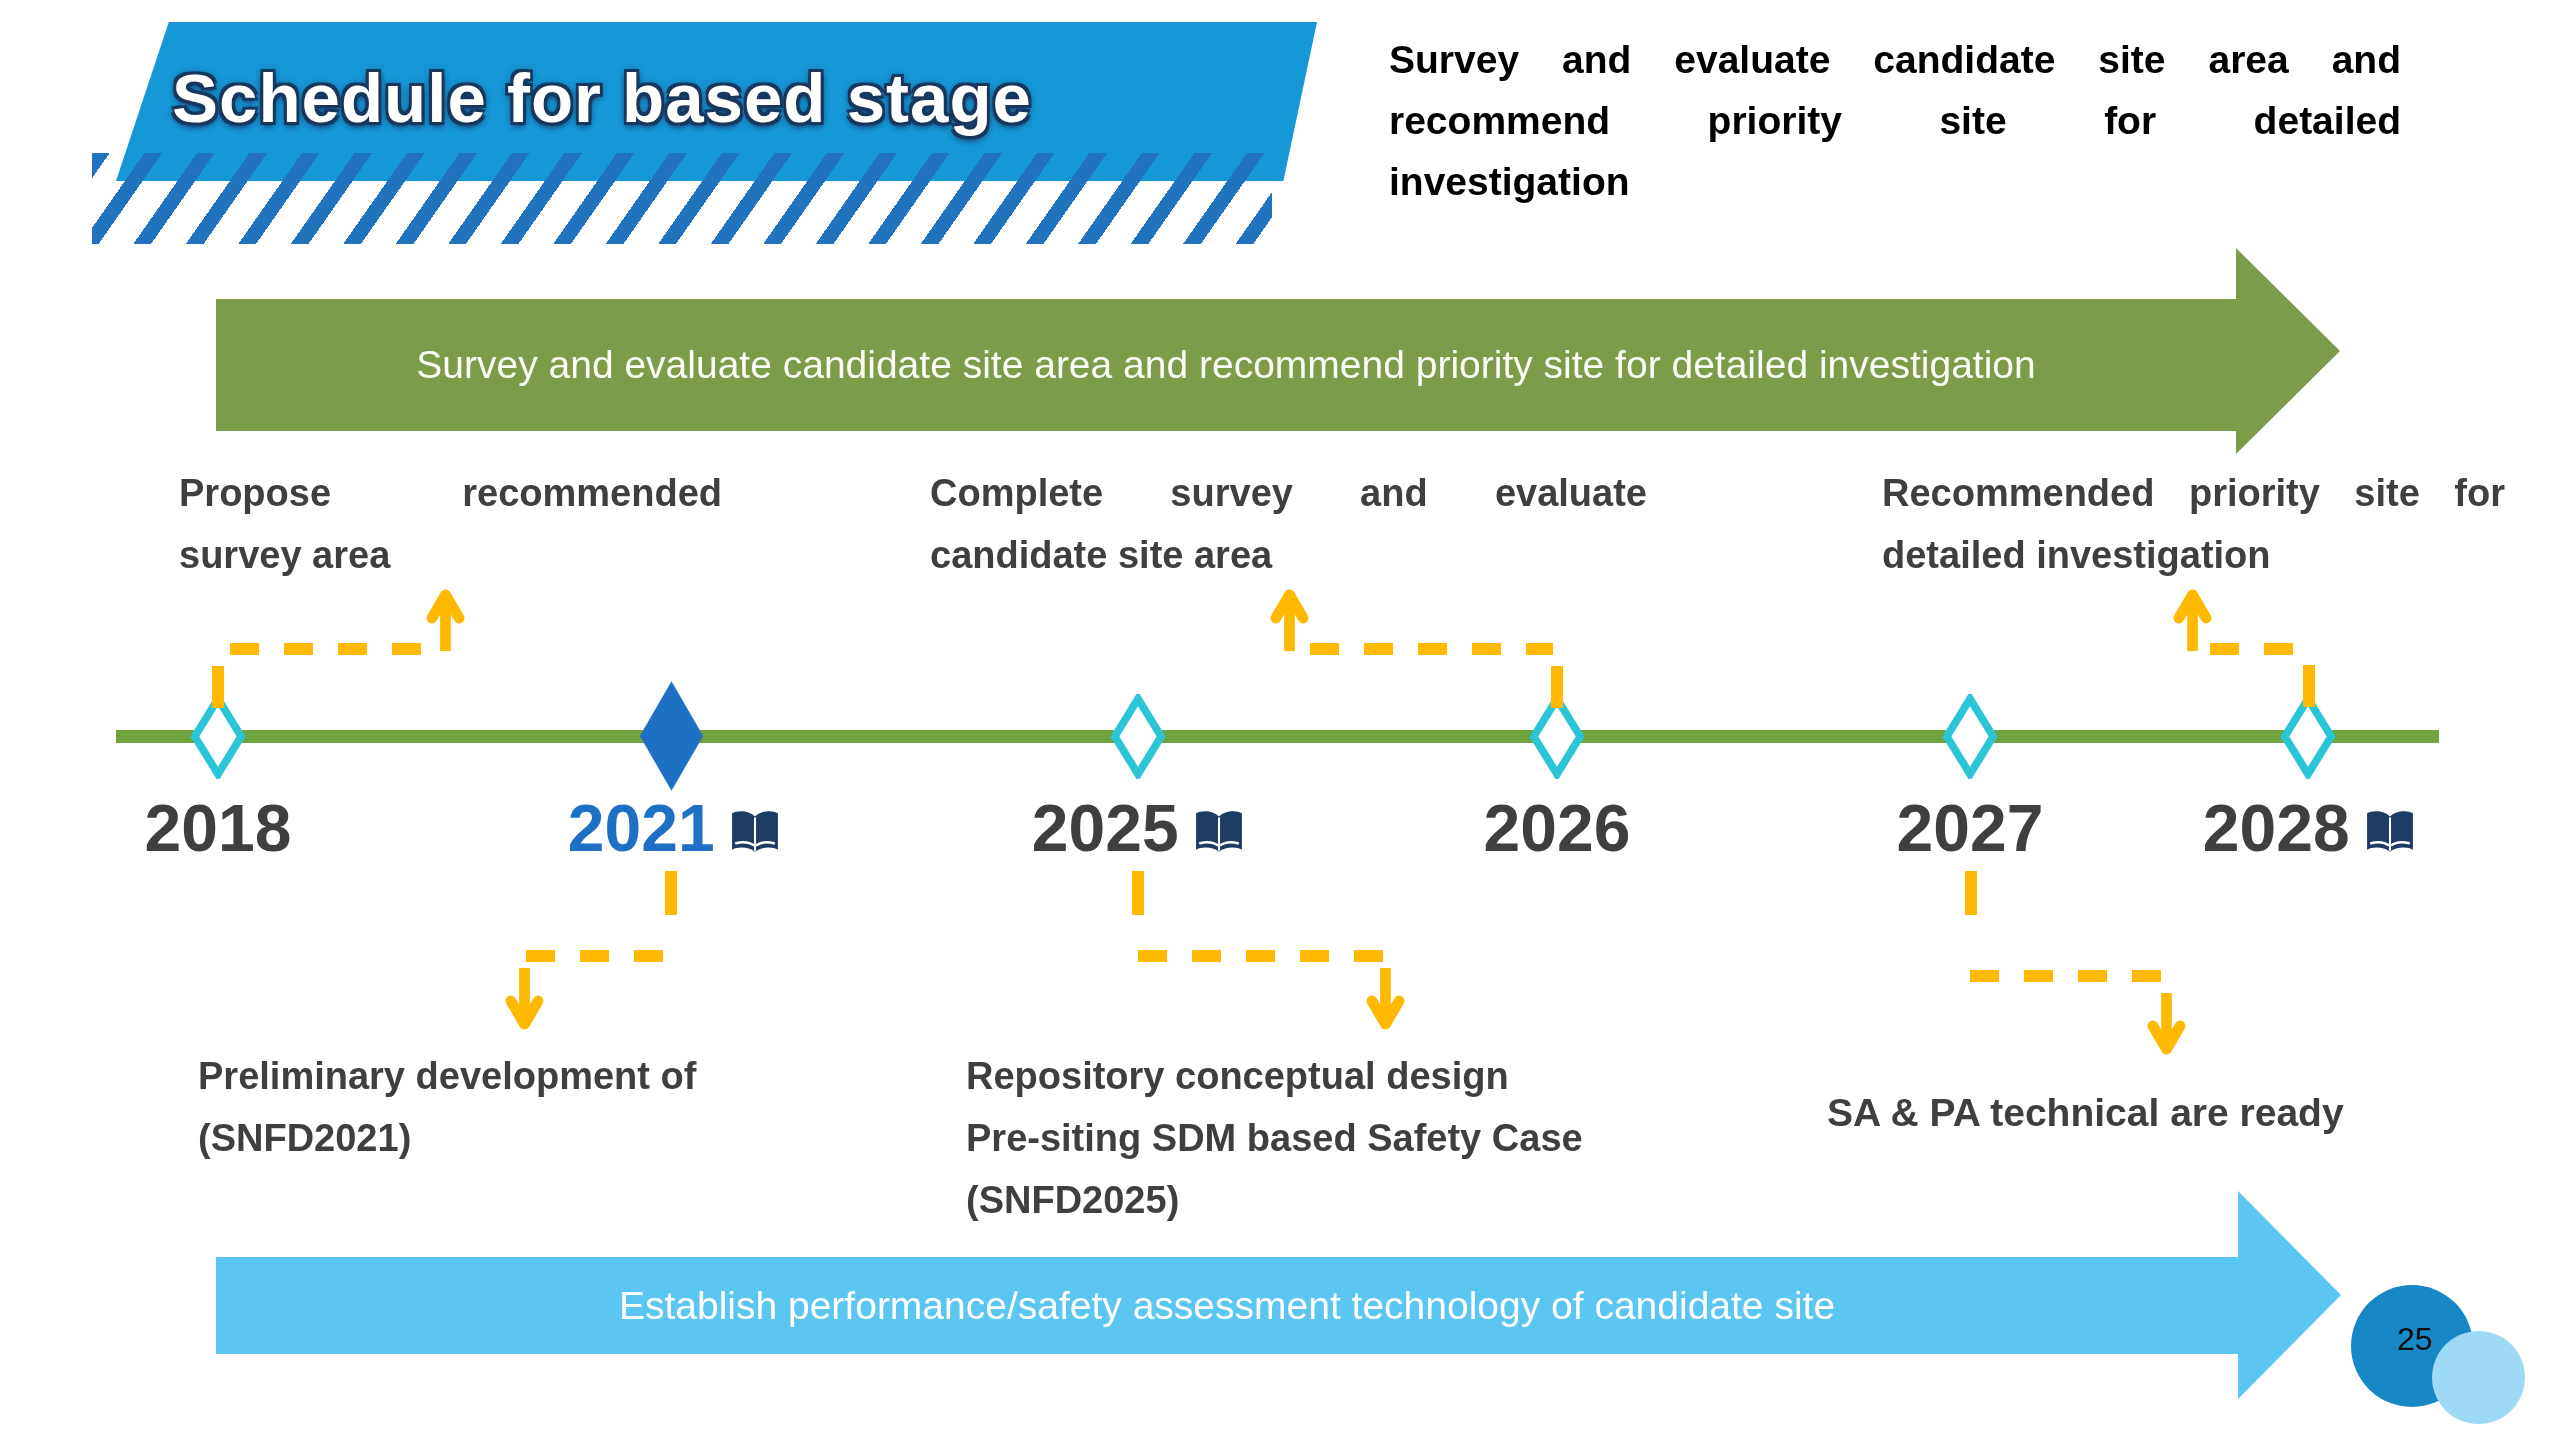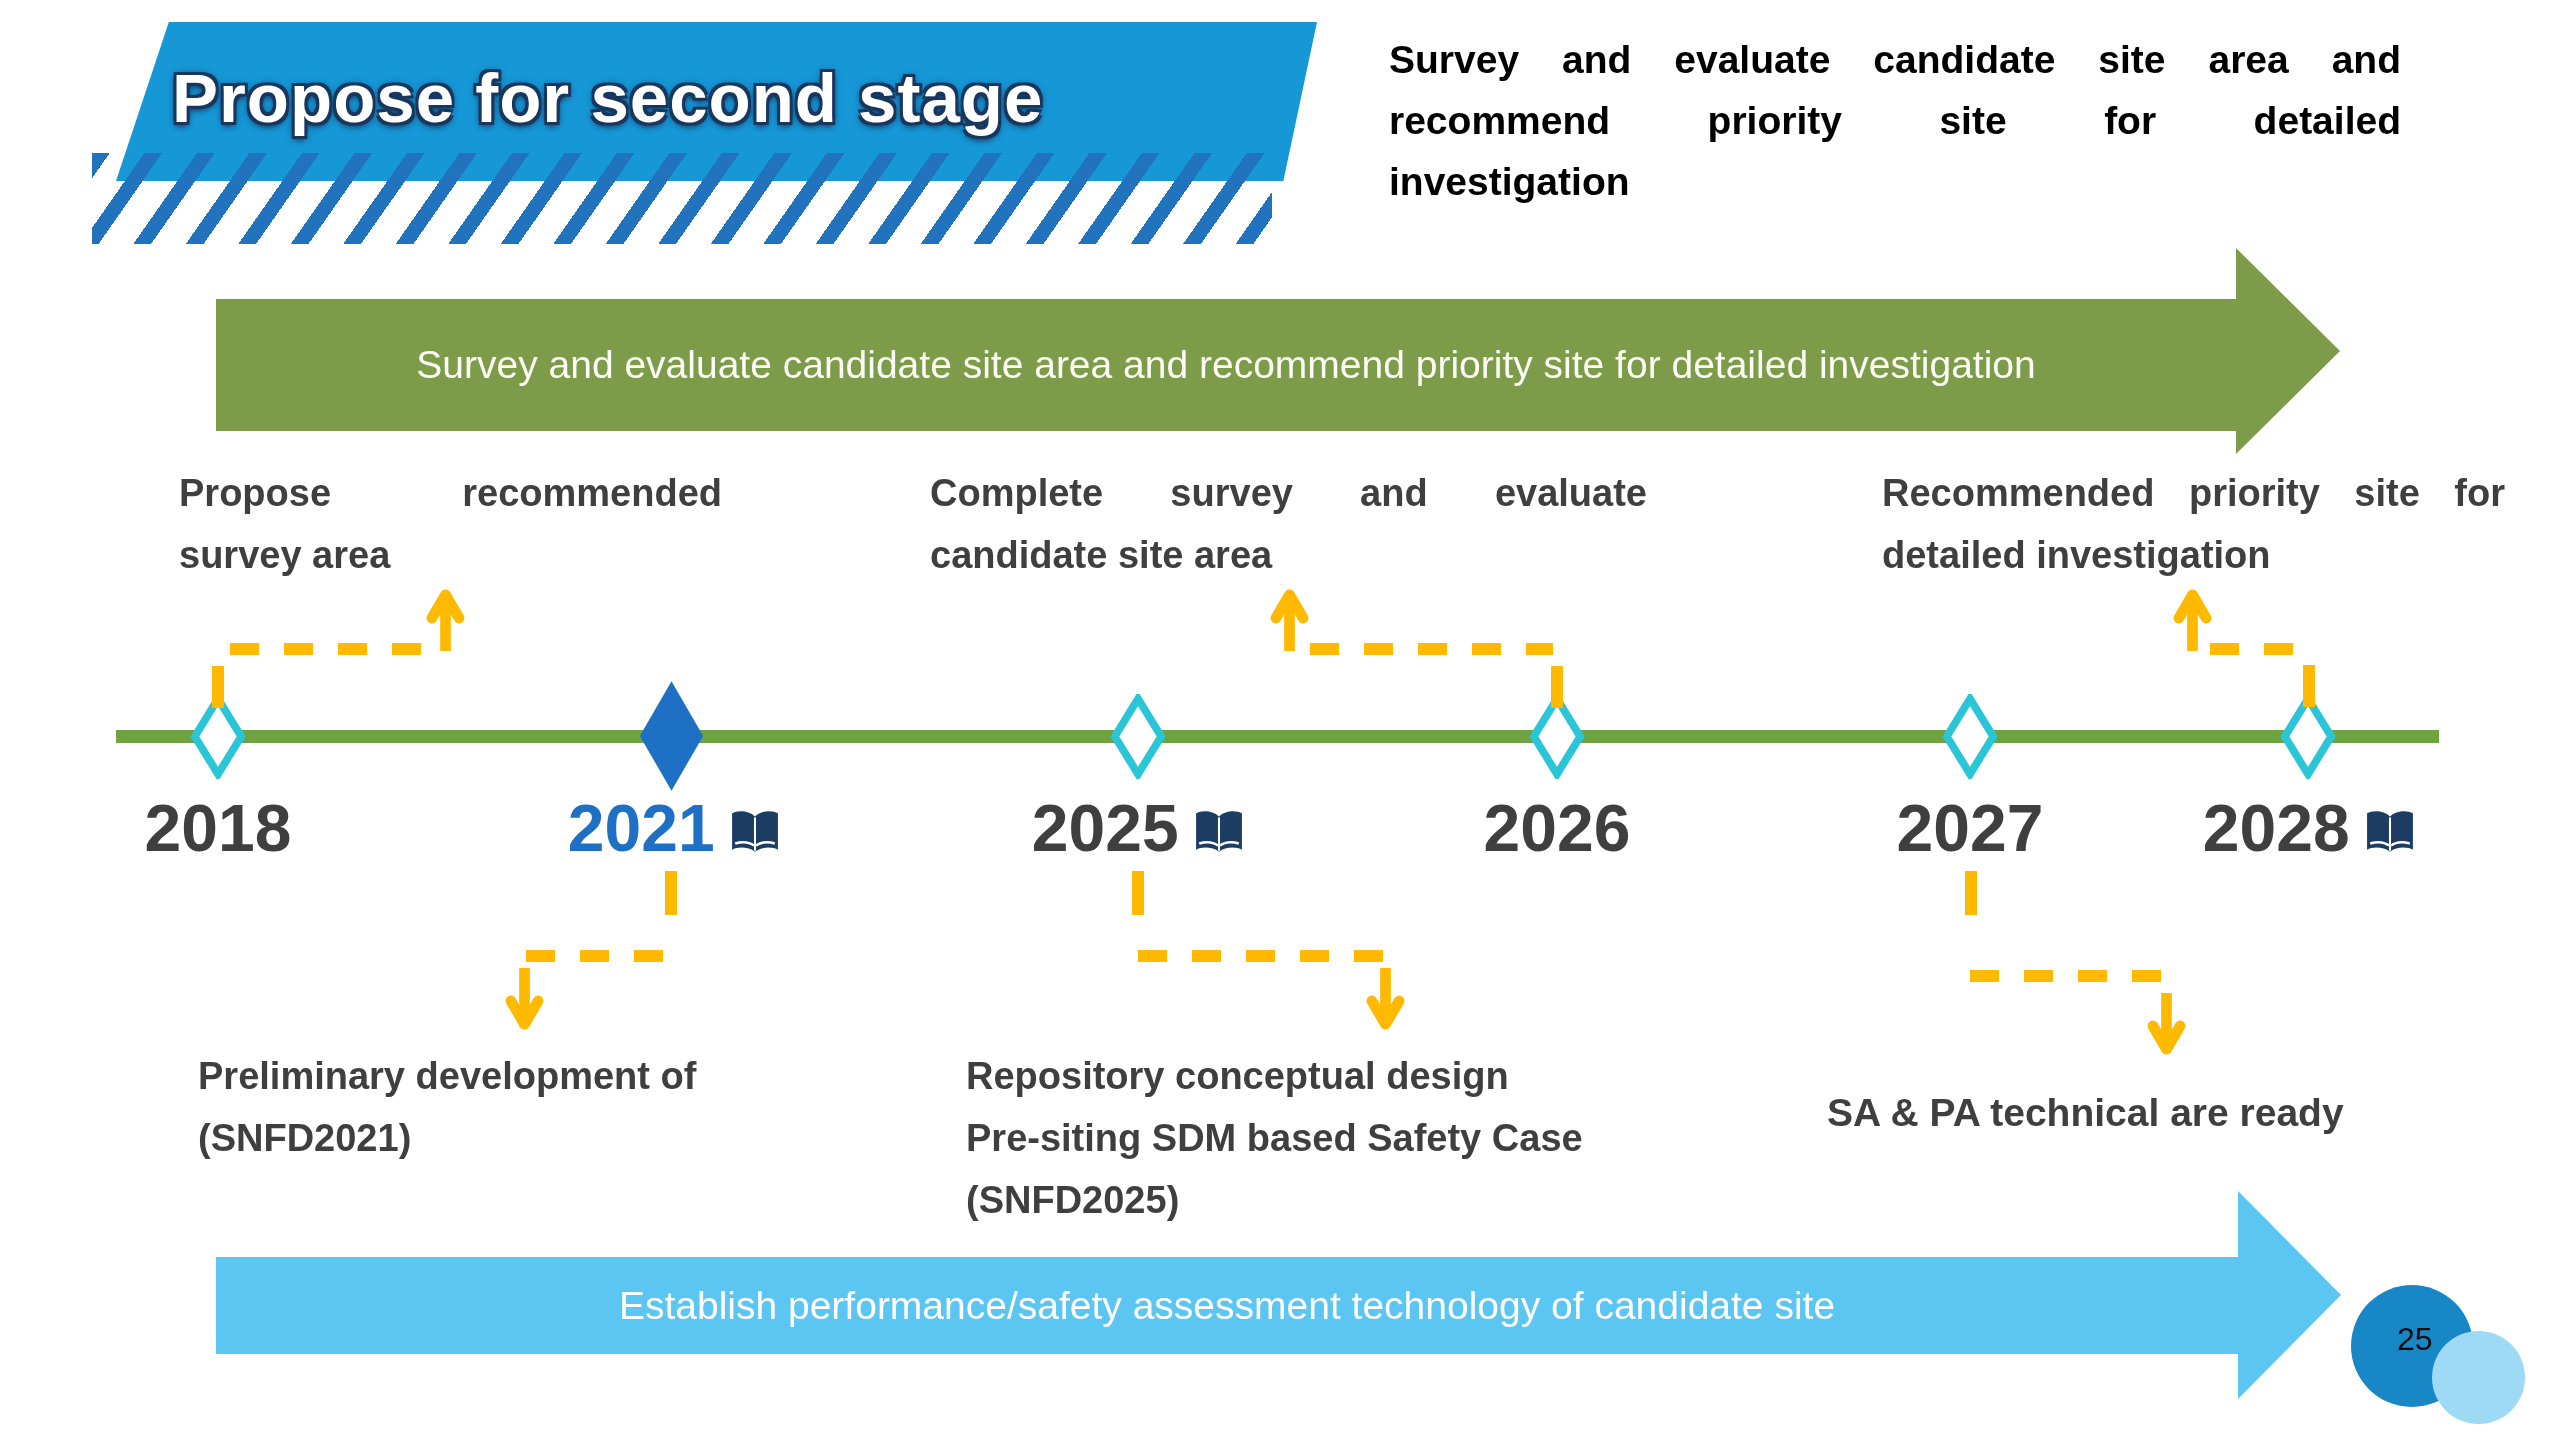--- a/index.html
+++ b/index.html
@@ -78,21 +78,21 @@
   
   .circ{border-radius:50%;}
   .page-num{font-size:32px;color:#0c0c0c;z-index:6;}
 </style>
 </head>
 <body>
 
 <div class="slide">
 
   <div class="abs title-banner">
-    <div class="title-text">Propose for second stage</div>
+    <div class="title-text">Schedule for based stage</div>
   </div>
   <div class="abs hatch"></div>
 
   <div class="abs heading">
     <div class="jline">Survey and evaluate candidate site area and</div>
     <div class="jline">recommend priority site for detailed</div>
     <div>investigation</div>
   </div>
 
   <div class="abs gbar">

